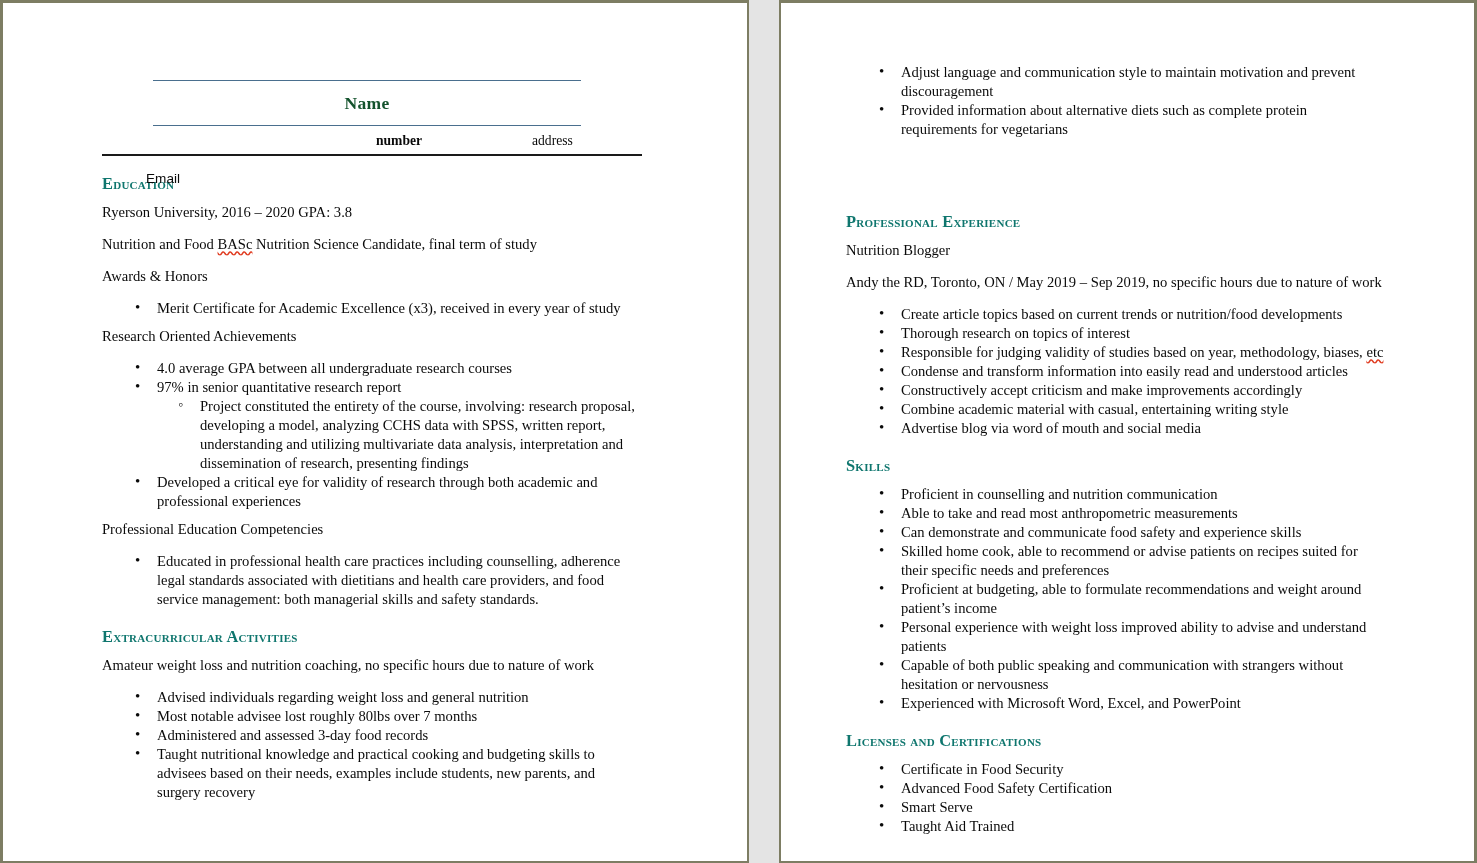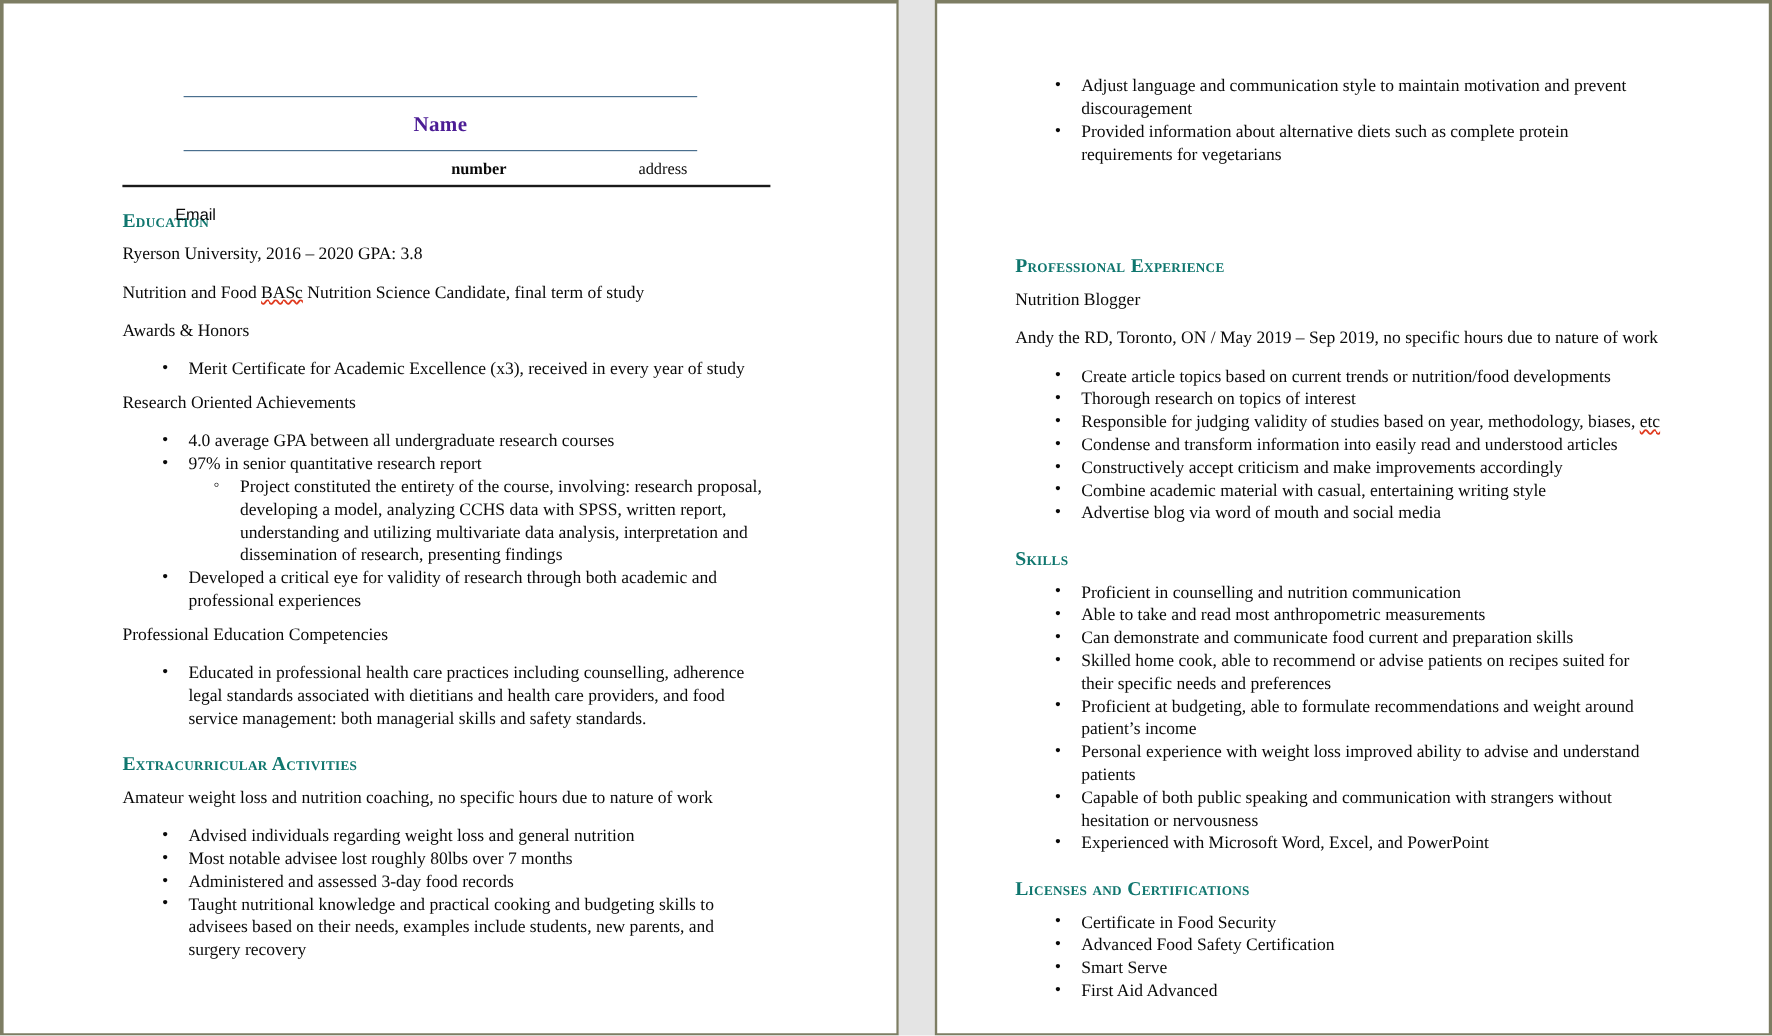--- a/index.html
+++ b/index.html
@@ -60,21 +60,21 @@
     border-top: 1.6px solid #4a6f8e;
   }
   .hdr-name {
     text-align: center;
     width: 428px;
     margin-left: 51px;
     font-weight: bold;
     font-size: 17.5px;
     letter-spacing: .3px;
     padding: 11px 0 10px 0;
-    color: #4c1d95;
+    color: #14532d;
   }
   .hdr-contact {
     position: relative;
     height: 30px;
     padding-top: 6px;
     border-bottom: 2px solid #1a1a1a;
   }
   .hdr-contact > span { position: absolute; font-size: 13.6px; }
   .c-email {
     left: 44px;
@@ -216,31 +216,31 @@
       <li>Condense and transform information into easily read and understood articles</li>
       <li>Constructively accept criticism and make improvements accordingly</li>
       <li>Combine academic material with casual, entertaining writing style</li>
       <li>Advertise blog via word of mouth and social media</li>
     </ul>
 
     <div class="sec-head">Skills</div>
     <ul class="lvl1">
       <li>Proficient in counselling and nutrition communication</li>
       <li>Able to take and read most anthropometric measurements</li>
-      <li>Can demonstrate and communicate food current and preparation skills</li>
+      <li>Can demonstrate and communicate food safety and experience skills</li>
       <li>Skilled home cook, able to recommend or advise patients on recipes suited for their specific needs and preferences</li>
       <li>Proficient at budgeting, able to formulate recommendations and weight around patient’s income</li>
       <li>Personal experience with weight loss improved ability to advise and understand patients</li>
       <li>Capable of both public speaking and communication with strangers without hesitation or nervousness</li>
       <li>Experienced with Microsoft Word, Excel, and PowerPoint</li>
     </ul>
 
     <div class="sec-head">Licenses and Certifications</div>
     <ul class="lvl1">
       <li>Certificate in Food Security</li>
       <li>Advanced Food Safety Certification</li>
       <li>Smart Serve</li>
-      <li>First Aid Advanced</li>
+      <li>Taught Aid Trained</li>
     </ul>
 
   </div>
 
 </div>
 
 </body></html>

